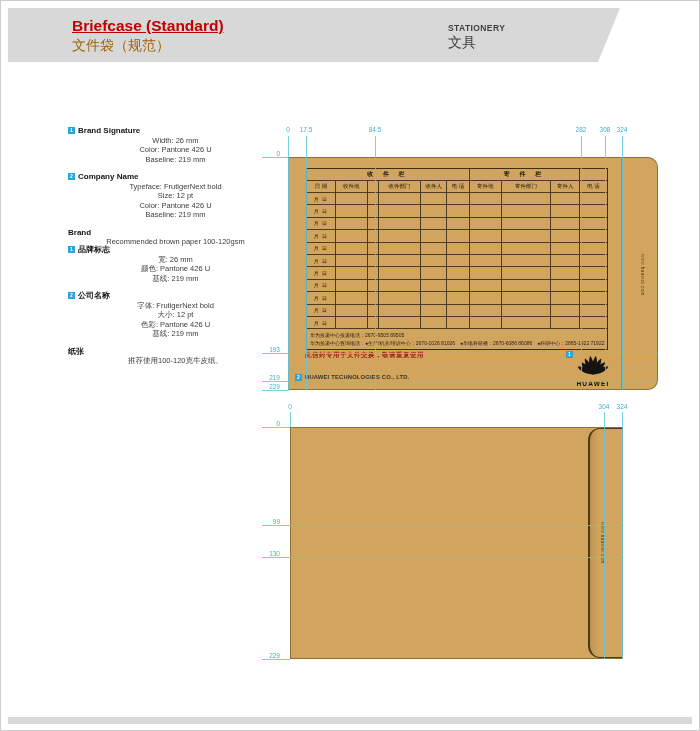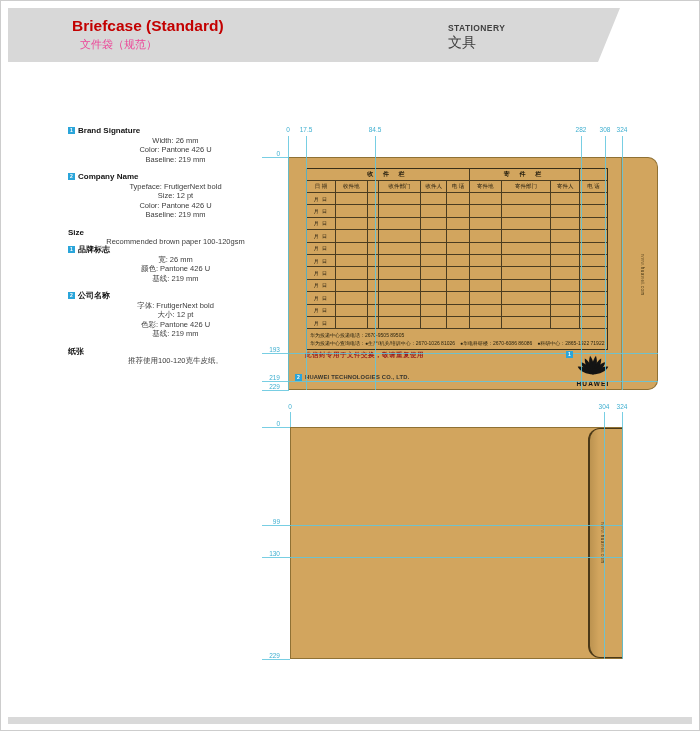--- a/index.html
+++ b/index.html
@@ -4,22 +4,22 @@
 <style>
   html,body{margin:0;padding:0;background:#eee;}
   .page{position:relative;width:700px;height:731px;background:#ffffff;overflow:hidden;
         box-shadow:inset 0 0 0 1px #cdcdcd;font-family:"Liberation Sans",sans-serif;}
 
   
   .hdr-bar{position:absolute;left:8px;top:8px;width:612px;height:54px;background:#d8d8d8;
            clip-path:polygon(0 0,100% 0,calc(100% - 22px) 100%,0 100%);}
   .hdr-tab{position:absolute;left:604px;top:8px;width:88px;height:67px;background:#9f9f9f;
            clip-path:polygon(27px 0,100% 0,100% 100%,5px 100%);}
-  .title-en{position:absolute;left:72px;top:17px;font-size:15.5px;font-weight:bold;color:#c30000;}
-  .title-zh{position:absolute;left:80px;top:37px;font-size:11px;color:#ec4899;}
+  .title-en{position:absolute;left:72px;top:17px;font-size:15.5px;font-weight:bold;color:#c30000;text-decoration:underline;}
+  .title-zh{position:absolute;left:72px;top:37px;font-size:14px;color:#a16207;}
   .cat-en{position:absolute;left:448px;top:23px;font-size:8.5px;font-weight:bold;color:#3f3f3f;letter-spacing:.4px;}
   .cat-zh{position:absolute;left:448px;top:34px;font-size:14px;color:#3f3f3f;}
   .page-num{position:absolute;right:22px;bottom:6px;font-size:20px;color:#fbfbfb;}
 
   
   .specs{position:absolute;left:68px;width:215px;font-size:7.5px;color:#3c3c3c;}
   .specs-en{top:126px;} .specs-zh{top:245px;}
   .spec-section{margin-bottom:8px;}
   .spec-head{line-height:9.5px;}
   .spec-title{font-size:8px;font-weight:bold;color:#141414;margin-top:8px;}
@@ -111,21 +111,21 @@
 
         <div class="spec-line">Typeface: FrutigerNext bold</div>
           <div class="spec-line">Size: 12 pt</div>
           <div class="spec-line">Color: Pantone 426 U</div>
           <div class="spec-line">Baseline: 219 mm</div>
         </div>
       </div>
 
       <div class="spec-section">
         <div class="spec-head">
-          <span class="spec-title">Size</span>
+          <span class="spec-title">Brand</span>
         </div>
         <div>
 
         <div class="spec-line">Recommended brown paper 100-120gsm</div>
         </div>
       </div>
     </div>
   <div class="specs specs-zh">
 
       <div class="spec-section">

